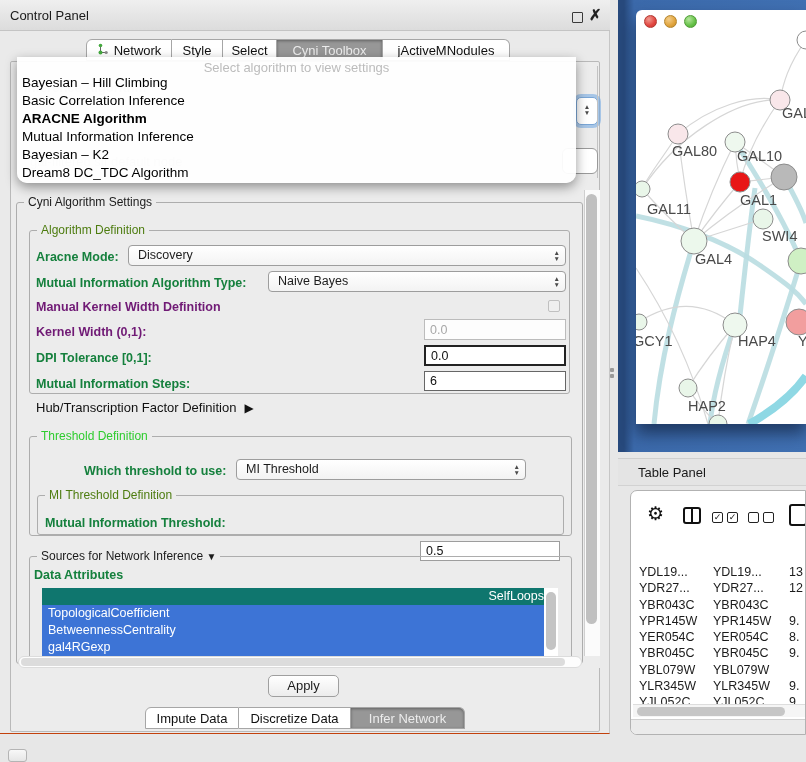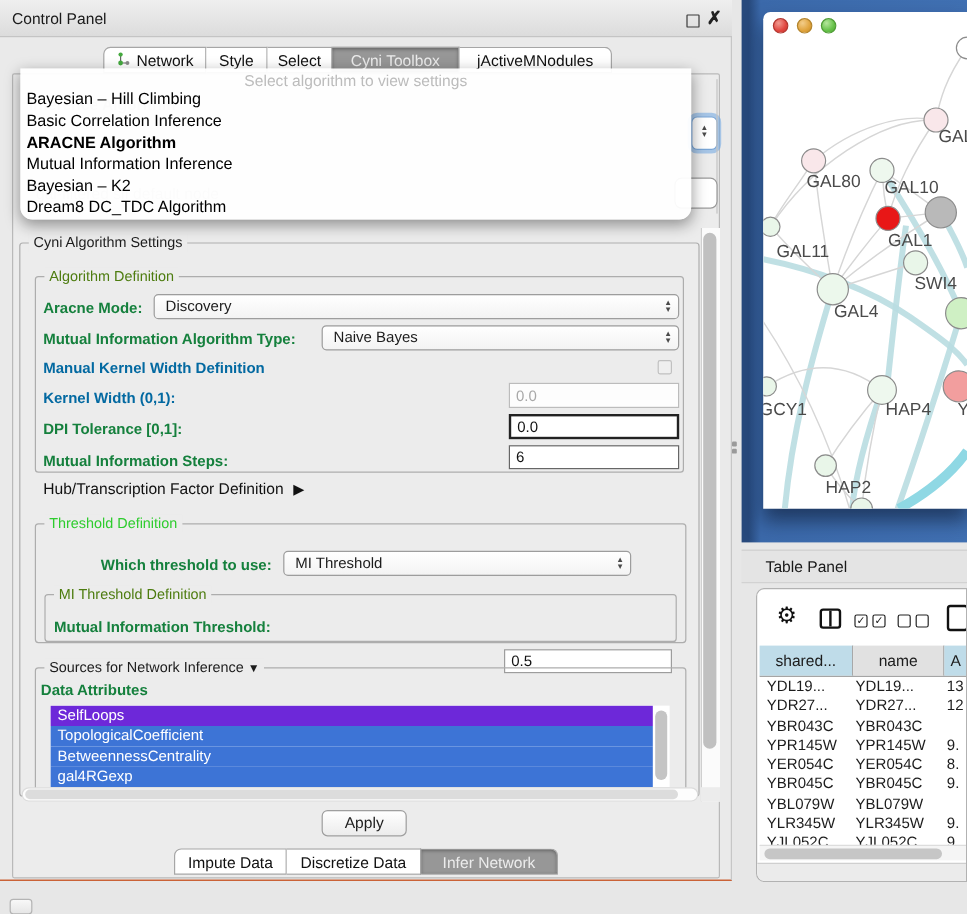--- a/index.html
+++ b/index.html
@@ -36,21 +36,21 @@
   #dd{left:17px;top:57px;width:559px;height:126px;background:rgba(255,255,255,.94);border-radius:0 0 10px 10px;box-shadow:0 4px 12px rgba(0,0,0,.4);z-index:5}
   #dd-placeholder{position:absolute;left:0;top:3px;width:100%;text-align:center;font-size:13px;color:#bcbcbc}
   #dd-items{position:absolute;left:0;top:17px;width:100%}
   .dd-item{height:18px;line-height:18px;font-size:13.5px;padding-left:5px;color:#000;white-space:nowrap}
   .dd-item.selected{font-weight:bold}
   
   .g{position:absolute;border:1px solid #adadad;border-radius:3px}
   .gt{position:absolute;top:-8px;left:7px;background:#ececec;padding:0 4px;font-size:12px;line-height:15px;white-space:nowrap;color:#1c1c1c}
   .gt.blue{color:#4d7c0f}.gt.green{color:#2ecc2e}
   .lbl{position:absolute;font-size:12.5px;font-weight:bold;line-height:13px;color:#15803d;white-space:nowrap}
-  .lbl.dis{color:#0369a1}
+  .lbl.dis{color:#701a75}
   .combo{position:absolute;background:linear-gradient(#fff,#f3f3f3);border:1px solid #9d9d9d;border-radius:4px;font-size:12.5px;line-height:19px;padding-left:9px;white-space:nowrap}
   .spin{position:absolute;right:5px;top:4px;font-size:6.5px;line-height:6px;color:#4a4a4a;text-align:center;letter-spacing:0}
   .spin span{display:block}
   input.field{position:absolute;background:#fff;border:1px solid #9d9d9d;font-size:12.5px;text-align:left;padding:0 5px;font-family:"Liberation Sans",sans-serif;color:#111}
   input.field.dis{border-color:#bcbcbc;color:#a8a8a8;background:#fdfdfd}
   input.field.dark{border:2px solid #222}
   input.field.mid{border:1px solid #666}
   #kernel-checkbox{left:548px;top:300px;width:12px;height:12px;border:1px solid #c0c0c0;border-radius:2px;background:#efefef}
   #hub-row{left:36px;top:400px;font-size:13px;color:#111;white-space:nowrap}
   #hub-row .arrow{font-size:12px;margin-left:8px}
@@ -210,21 +210,21 @@
     <span class="gt blue">MI Threshold Definition</span>
   </div>
   <span class="lbl" style="left:45px;top:517px">Mutual Information Threshold:</span>
   <input class="field" style="left: 420px; top: 541px; width: 140px; height: 20px;" readonly="" value="0.5">
 
   <div class="g" style="left:29px;top:556px;width:543px;height:106px">
     <span class="gt"><span>Sources for Network Inference</span> <span style="font-size:10px">▼</span></span>
   </div>
   <span class="lbl" style="left:34px;top:569px;font-size:12.5px">Data Attributes</span>
   <div class="abs" id="attr-list">
-      <div class="attr-item" style="background: #6d28d9;">SelfLoops</div>
+      <div class="attr-item" style="background: #0f766e; text-align: right;">SelfLoops</div>
       <div class="attr-item" style="background: rgb(61, 116, 214);">TopologicalCoefficient</div>
       <div class="attr-item" style="background: rgb(61, 116, 214);">BetweennessCentrality</div>
       <div class="attr-item" style="background: rgb(61, 116, 214);">gal4RGexp</div>
     </div>
   <div class="abs" id="attr-sb"></div>
 
   <div class="abs" id="vscroll"></div>
   <div class="abs" id="vscroll-thumb"></div>
   <div class="abs" id="hscroll">
       <div id="hscroll-thumb"></div>
@@ -316,25 +316,20 @@
 <div class="abs" id="tp">
   <span id="tp-gear">⚙</span>
   <span id="tp-colicon">
       <div></div>
     </span>
   <span class="cb" style="left:81px">✓</span>
   <span class="cb" style="left:96px">✓</span>
   <span class="cb" style="left:117px"></span>
   <span class="cb" style="left:132px"></span>
   <span id="tp-doc"></span>
-  <div id="tbl-head">
-      <div class="th blue">shared...</div>
-      <div class="th">name</div>
-      <div class="th blue">A</div>
-    </div>
   <div id="tbl-rows">
       <div class="tr">
         <div class="td">YDL19...</div>
         <div class="td">YDL19...</div>
         <div class="td">13</div>
       </div>
       <div class="tr">
         <div class="td">YDR27...</div>
         <div class="td">YDR27...</div>
         <div class="td">12</div>

